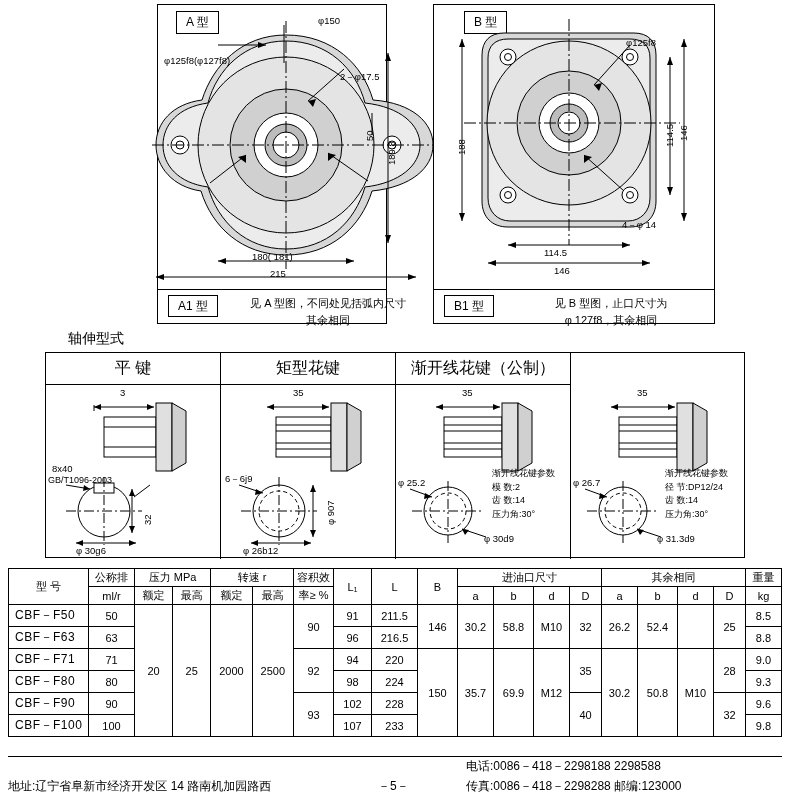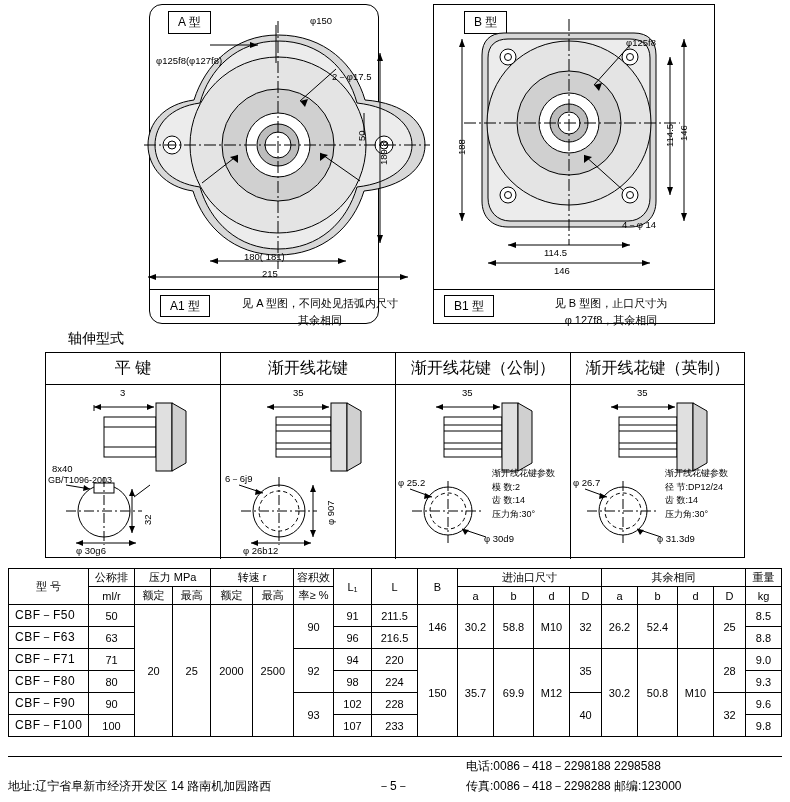--- a/index.html
+++ b/index.html
@@ -11,21 +11,21 @@
     color: #000;
     position: relative;
     overflow: hidden;
     font-size: 11px;
   }
   .page { position: relative; width:790px; height:802px; }
 
   
   .top-panels { position:absolute; left:145px; top:4px; width:570px; height:320px; }
   .panel { position:absolute; top:0; border:1px solid #000; height:320px; background:#fff; }
-  .panel.left { left:4px; width:230px;border-radius:13px; }
+  .panel.left { left:12px; width:230px; }
   .panel.right { left:288px; width:282px; }
   .panel-label {
     position:absolute; border:1px solid #000; padding:2px 9px;
     font-size:12px; background:#fff; font-weight:normal;
   }
   .panel .lbl-top { left:18px; top:6px; }
   .panel .lbl-bot { left:10px; bottom:28px; }
   .divider { position:absolute; left:0; right:0; border-top:1px solid #000; }
 
   .note { position:absolute; font-size:11px; line-height:1.5; text-align:center; }
@@ -242,21 +242,21 @@
         </svg>
         <div class="dim" style="left:74px; top:2px;">3</div>
         <div class="dim" style="left:6px; top:78px;">8x40</div>
         <div class="dim tiny" style="left:2px; top:90px;">GB/T1096-2003</div>
         <div class="dim rot" style="left:96px; top:140px;">32</div>
         <div class="dim" style="left:30px; top:160px;">φ 30g6</div>
       </div>
     </div>
 
     <div class="shaft-col" style="left:175px; width:175px;">
-      <div class="shaft-head">渐开线花键</div>
+      <div class="shaft-head">矩型花键</div>
       <div class="shaft-body">
         <svg class="draw" width="175" height="172">
           <g stroke="#000" fill="none">
             <rect x="55" y="32" width="55" height="40" fill="#fff"></rect>
             <rect x="110" y="18" width="16" height="68" fill="#e0e0e0"></rect>
             <path d="M126 18 L140 26 L140 78 L126 86 Z" fill="#d0d0d0"></path>
             <line x1="55" y1="40" x2="110" y2="40"></line>
             <line x1="55" y1="46" x2="110" y2="46"></line>
             <line x1="55" y1="58" x2="110" y2="58"></line>
             <line x1="55" y1="64" x2="110" y2="64"></line>
@@ -316,21 +316,20 @@
         <div class="dim tiny" style="left:96px; top:82px; line-height:1.5;">
           <span>渐开线花键参数</span><br>
           <span>模  数:2</span><br>
           <span>齿  数:14</span><br>
           <span>压力角:30°</span>
         </div>
       </div>
     </div>
 
     <div class="shaft-col" style="left:525px; width:173px;">
-      <div class="shaft-head">渐开线花键（英制）</div>
       <div class="shaft-body">
         <svg class="draw" width="173" height="172">
           <g stroke="#000" fill="none">
             <rect x="48" y="32" width="58" height="40" fill="#fff"></rect>
             <rect x="106" y="18" width="16" height="68" fill="#e0e0e0"></rect>
             <path d="M122 18 L136 26 L136 78 L122 86 Z" fill="#d0d0d0"></path>
             <line x1="48" y1="40" x2="106" y2="40"></line>
             <line x1="48" y1="46" x2="106" y2="46"></line>
             <line x1="48" y1="58" x2="106" y2="58"></line>
             <line x1="48" y1="64" x2="106" y2="64"></line>

